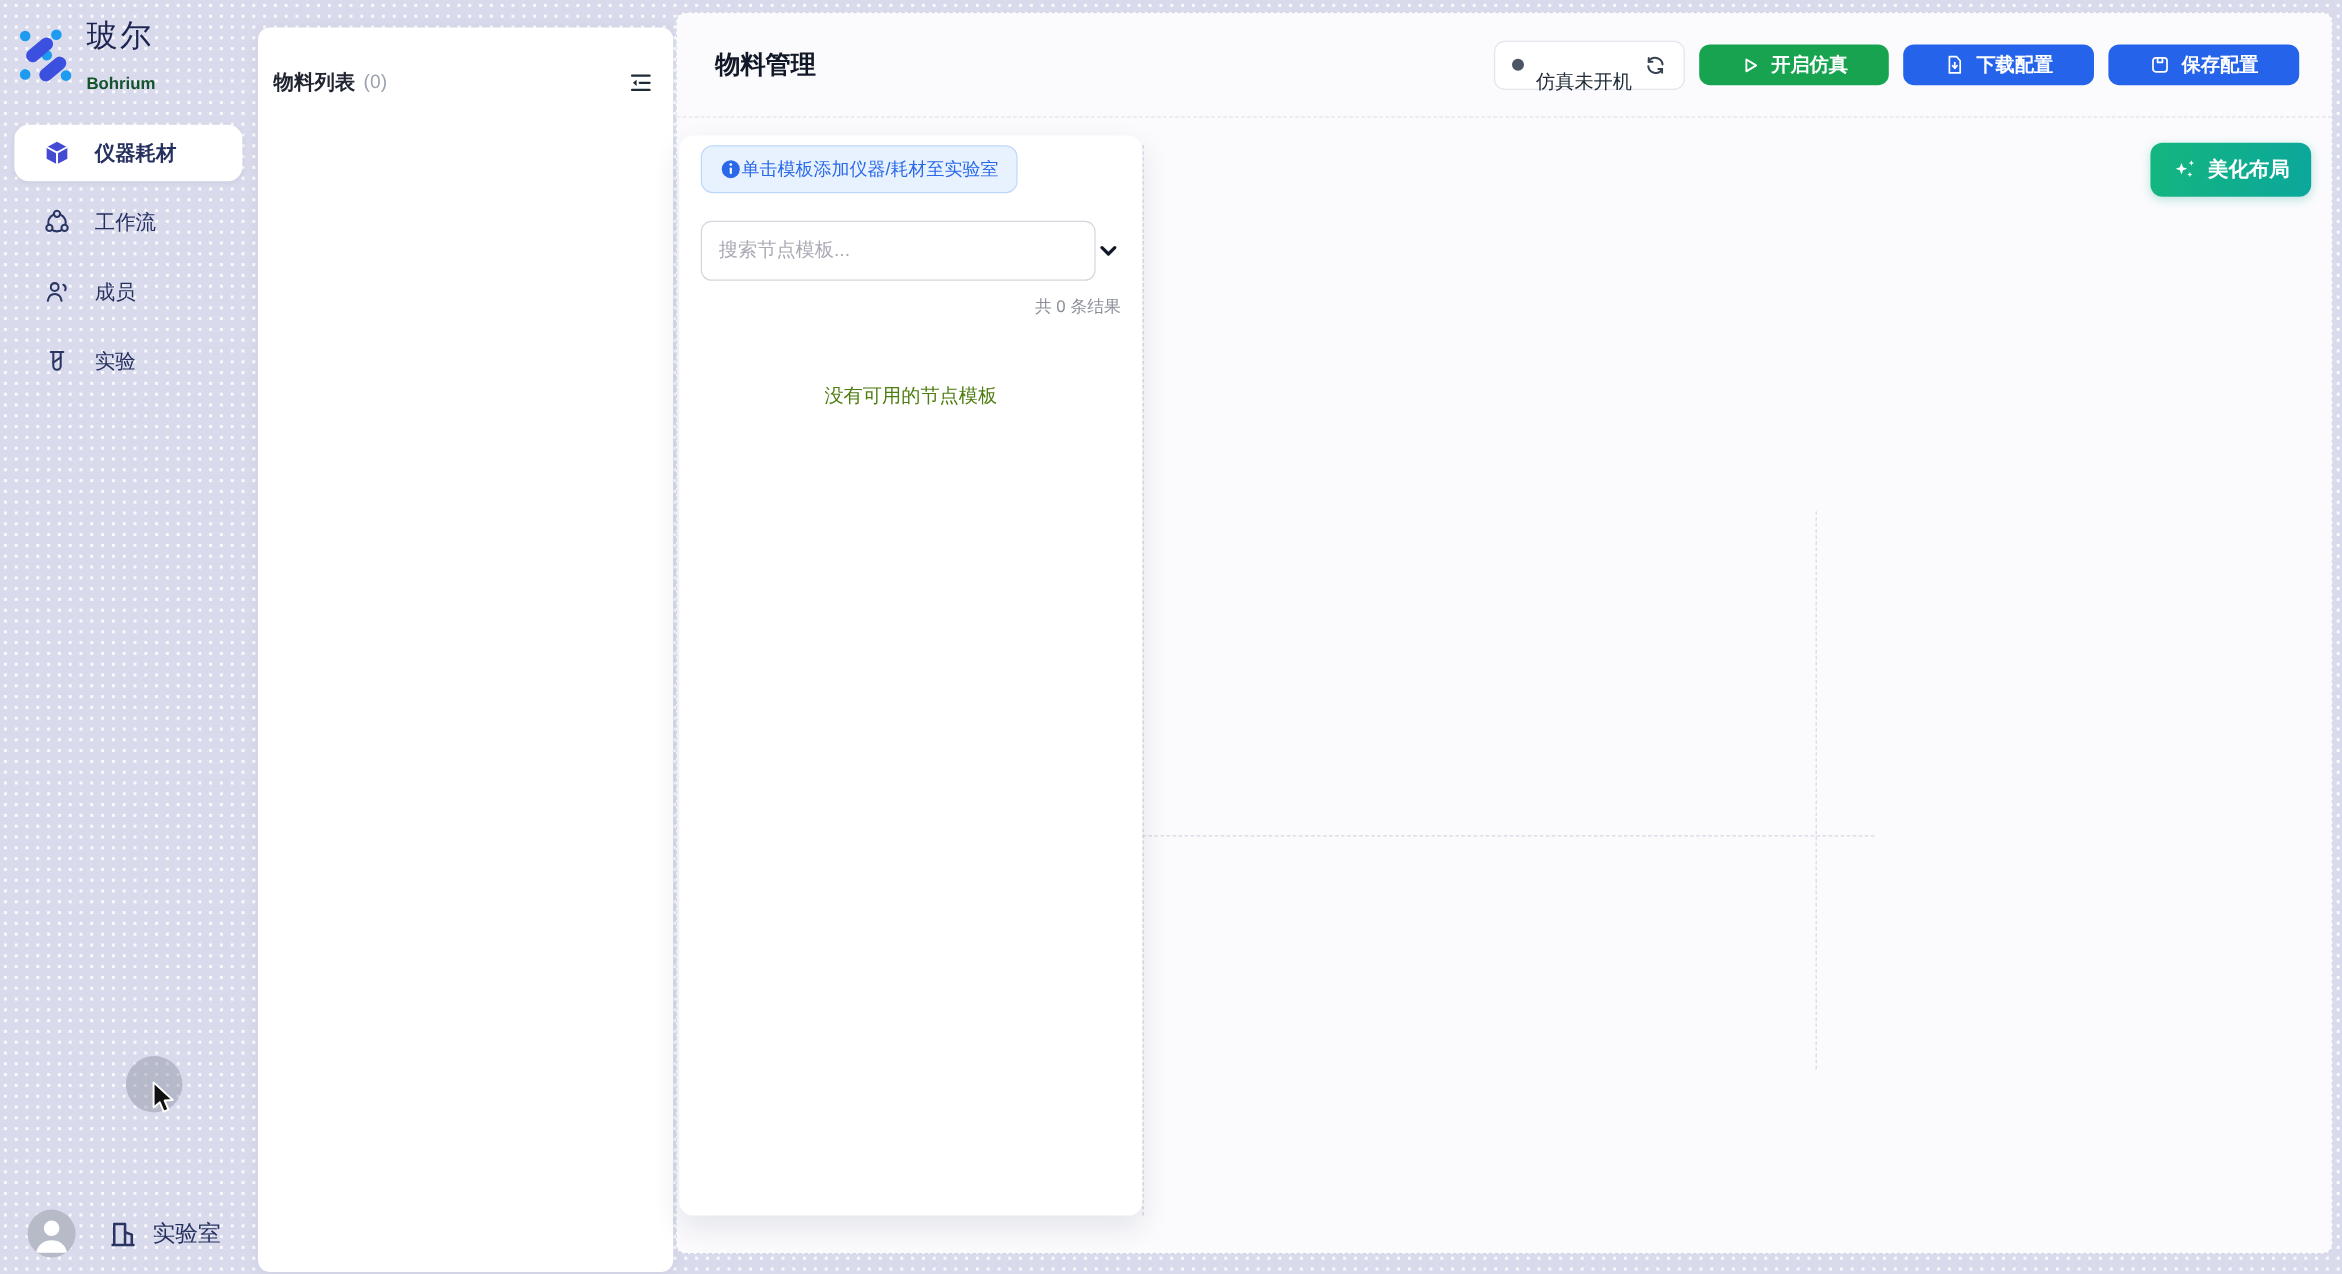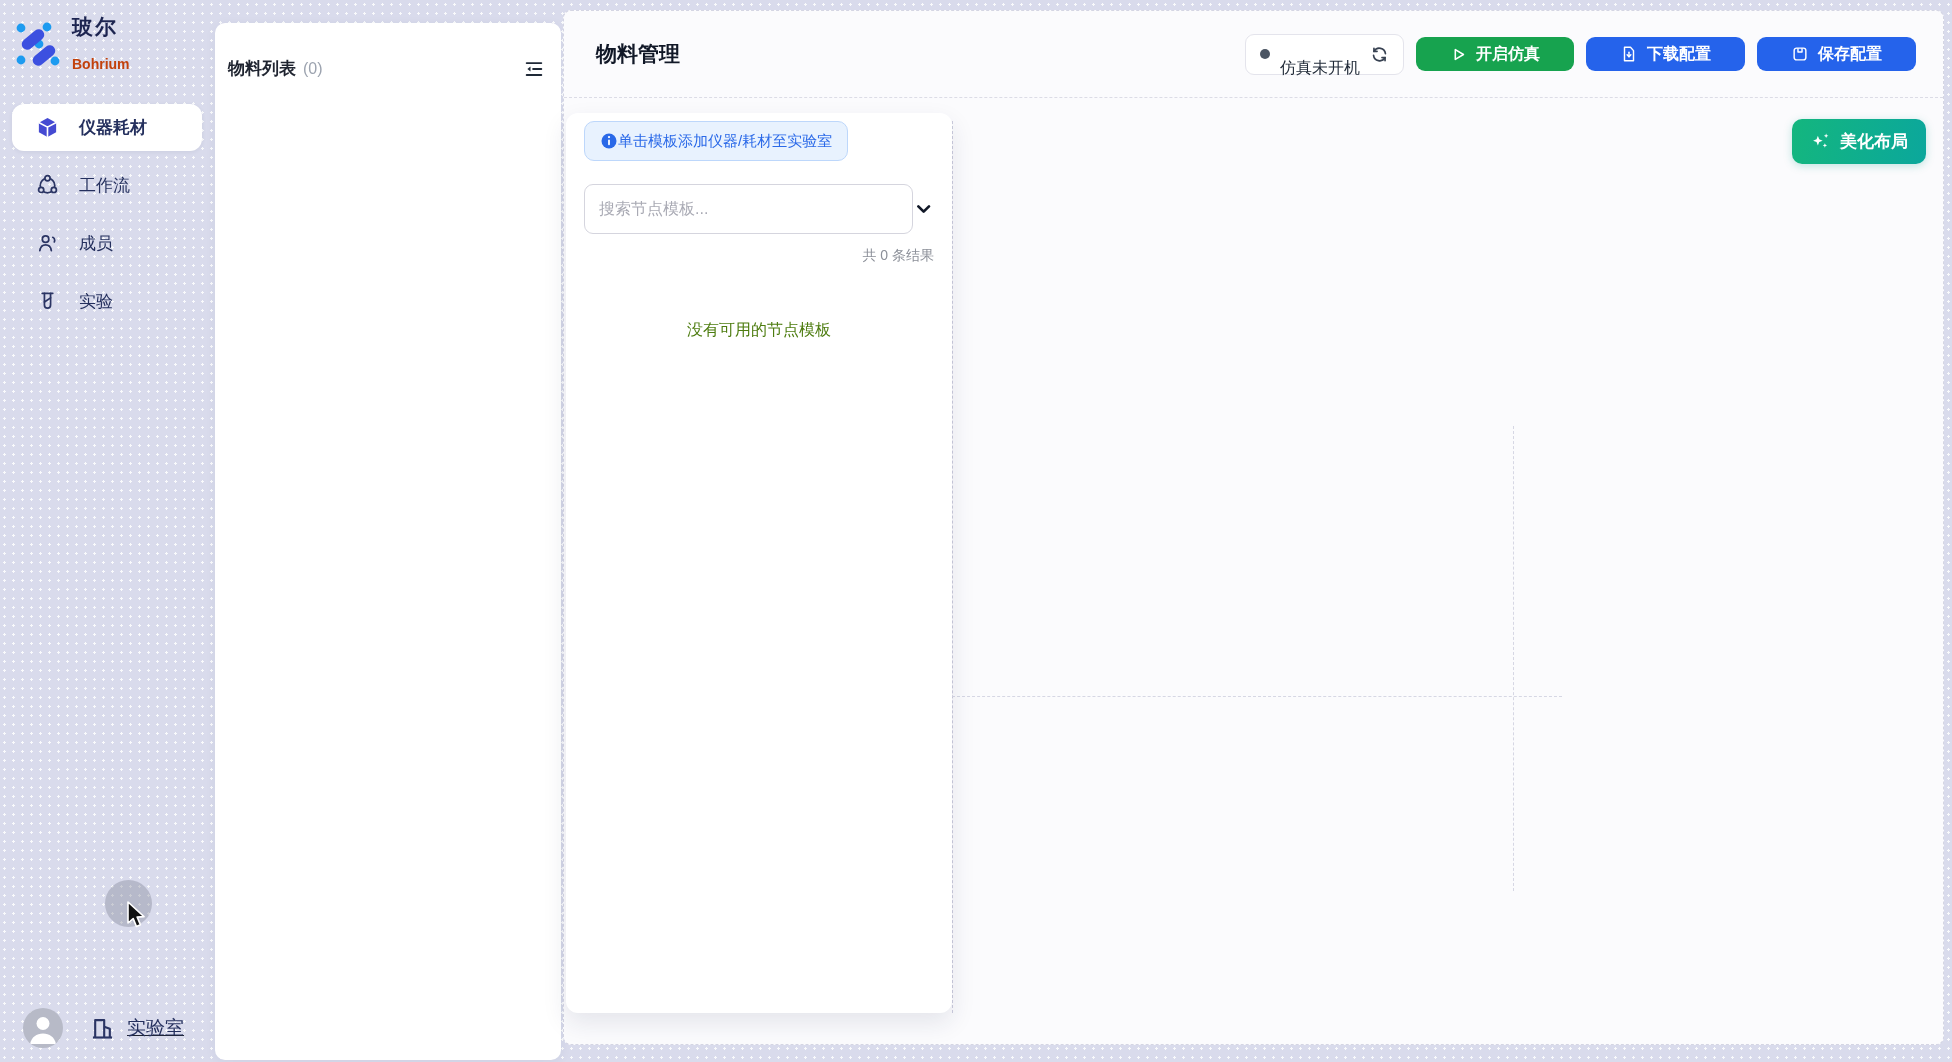--- a/index.html
+++ b/index.html
@@ -11,36 +11,36 @@
     background-size:9px 9px;
     position:relative;
     color:#1f2430;
   }
 
   
   .sidebar { position:absolute; left:0; top:0; width:213px; height:1062px; }
   .brand { display:flex; align-items:center; gap:10px; padding:16px 0 0 14px; }
   .brand-mark { width:48px; height:48px; flex:0 0 auto; }
   .brand-text { display:flex; flex-direction:column; line-height:1; }
-  .brand-zh { font-size:21px; font-weight:700; color:#1c2450; letter-spacing:2px; }
-  .brand-en { font-size:14px; font-weight:700; color:#c2410c; margin-top:20px; }
+  .brand-zh { font-size:26px; font-weight:400; color:#1c2450; letter-spacing:2px; }
+  .brand-en { font-size:14px; font-weight:700; color:#14532d; margin-top:20px; }
 
   .menu { position:absolute; left:0; top:104px; width:213px; }
   .menu-item {
     display:flex; align-items:center; gap:20px;
     height:47px; margin:0 11px 11px 12px; padding-left:24px;
     border-radius:12px; cursor:pointer;
     font-size:17px; font-weight:500; color:#25305e;
   }
   .menu-item.active { background:#fff; font-weight:700; box-shadow:0 1px 4px rgba(40,50,90,.08); }
   .menu-item .mi { width:23px; height:23px; display:block; }
 
   .side-footer {
     position:absolute; left:0; bottom:14px; width:213px;
-    display:flex; align-items:center;text-decoration:underline;
+    display:flex; align-items:center;
   }
   .avatar {
     width:40px; height:40px; border-radius:50%; background:#b7bac7;
     margin-left:23px; position:relative; overflow:hidden; flex:0 0 auto;
   }
   .avatar svg { position:absolute; left:0; top:0; }
   .lab-entry { display:flex; align-items:center; gap:11px; margin-left:26px; cursor:pointer; }
   .lab-entry .bi { width:27px; height:27px; }
   .lab-label { font-size:19px; font-weight:500; color:#25305e; }
 

